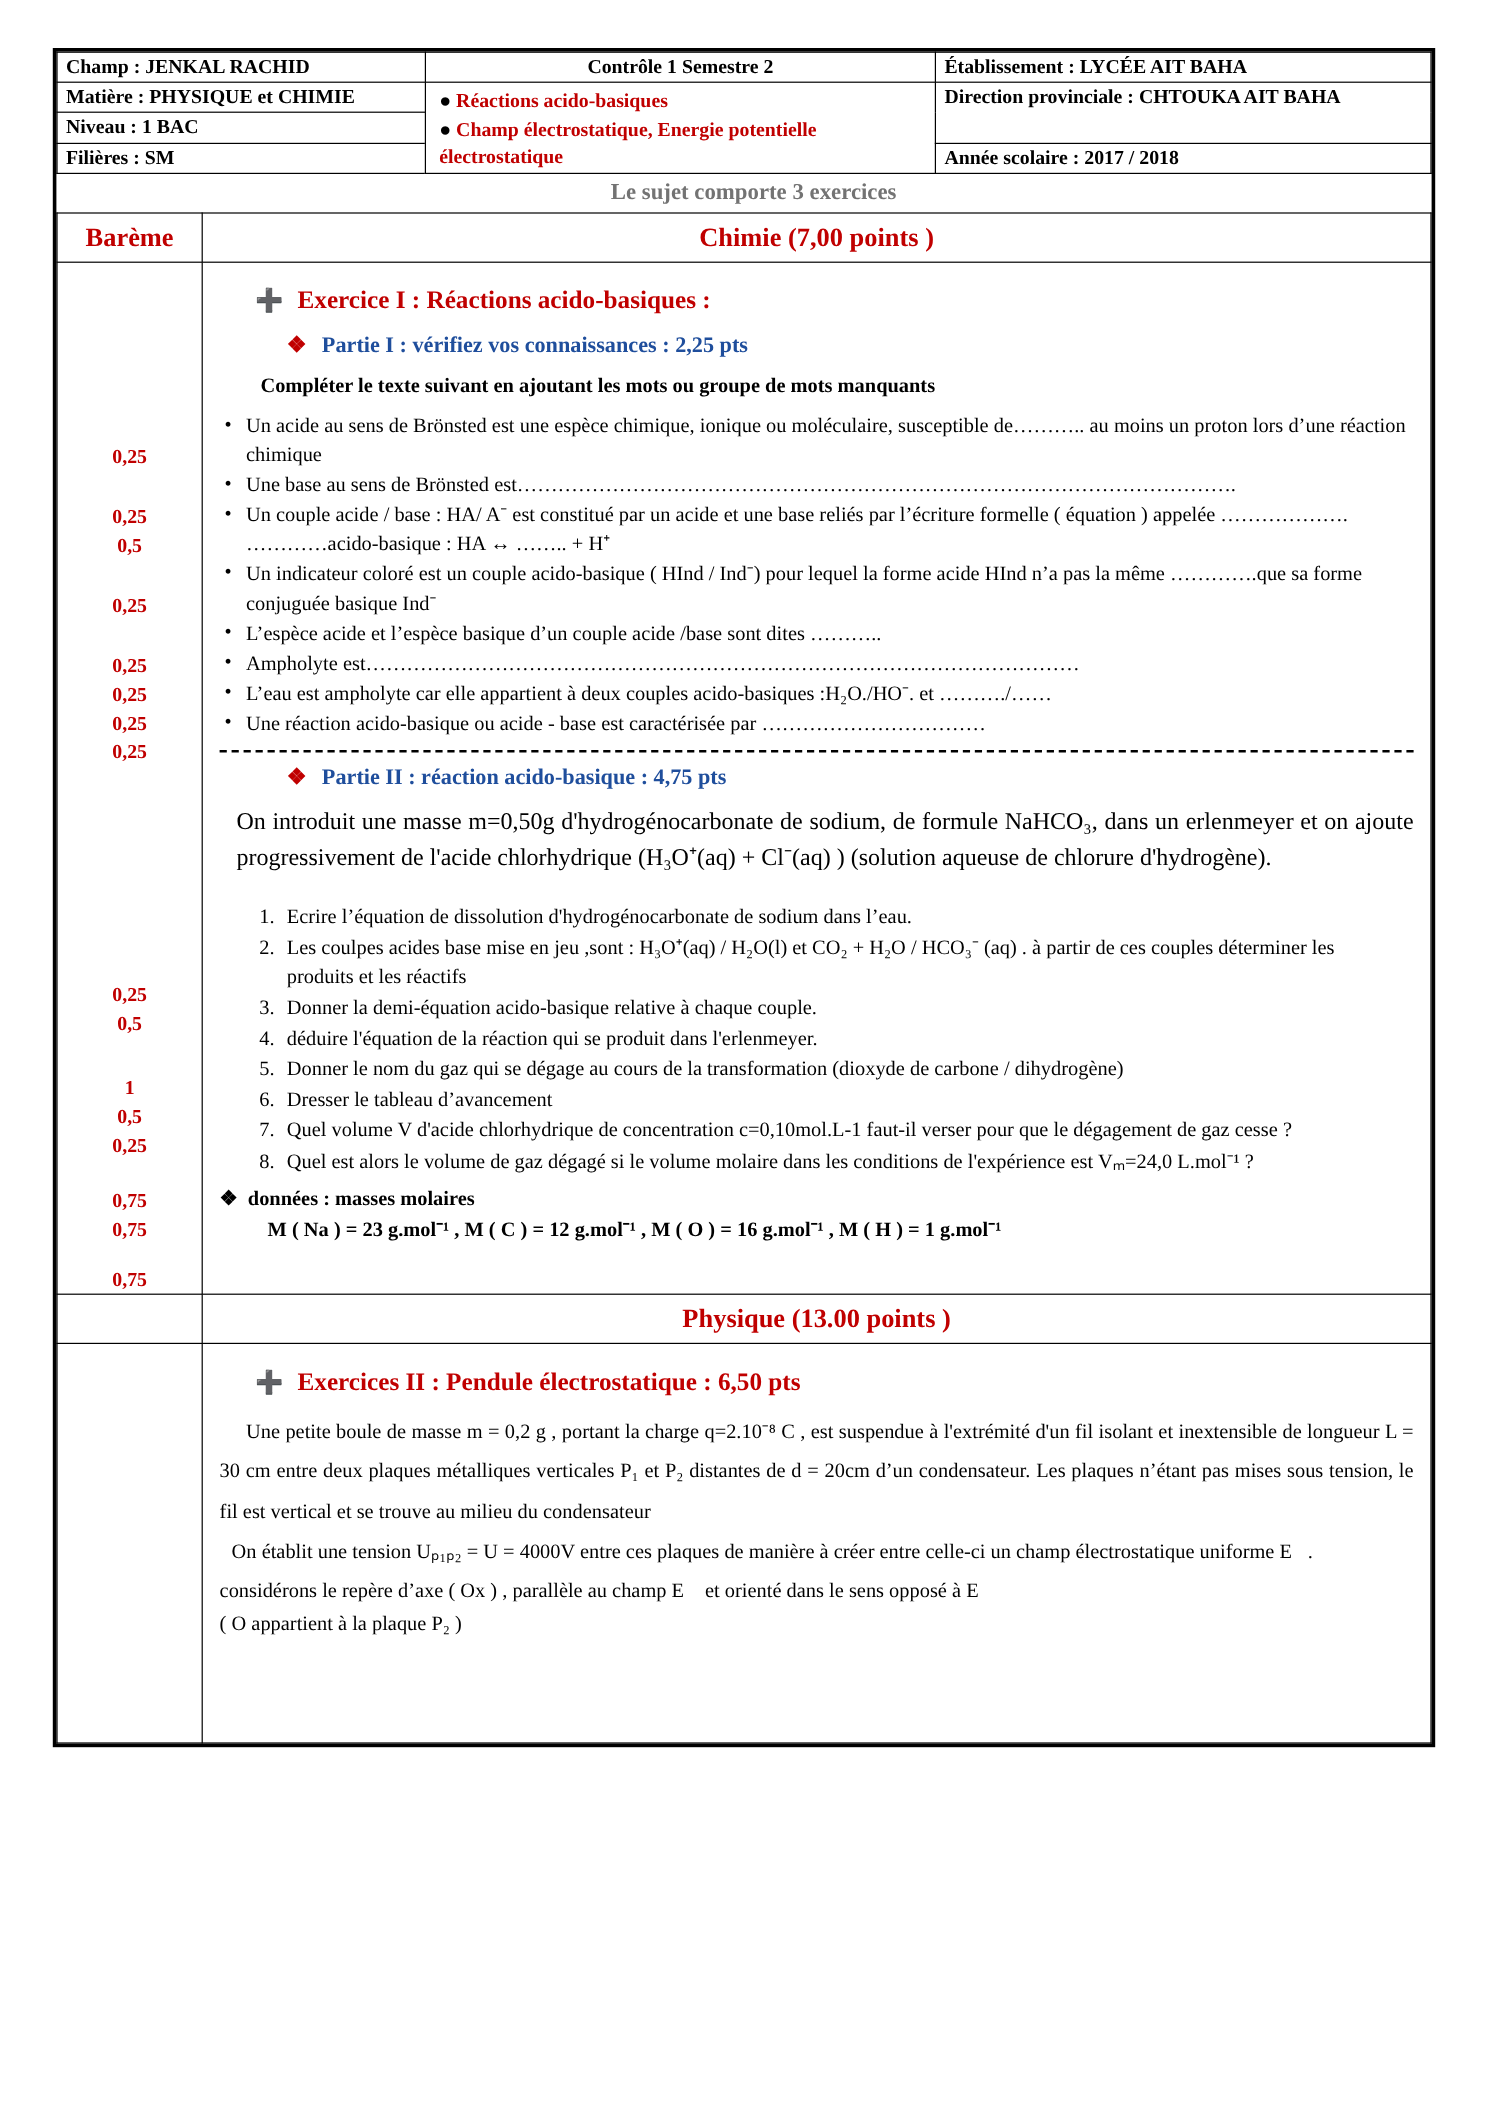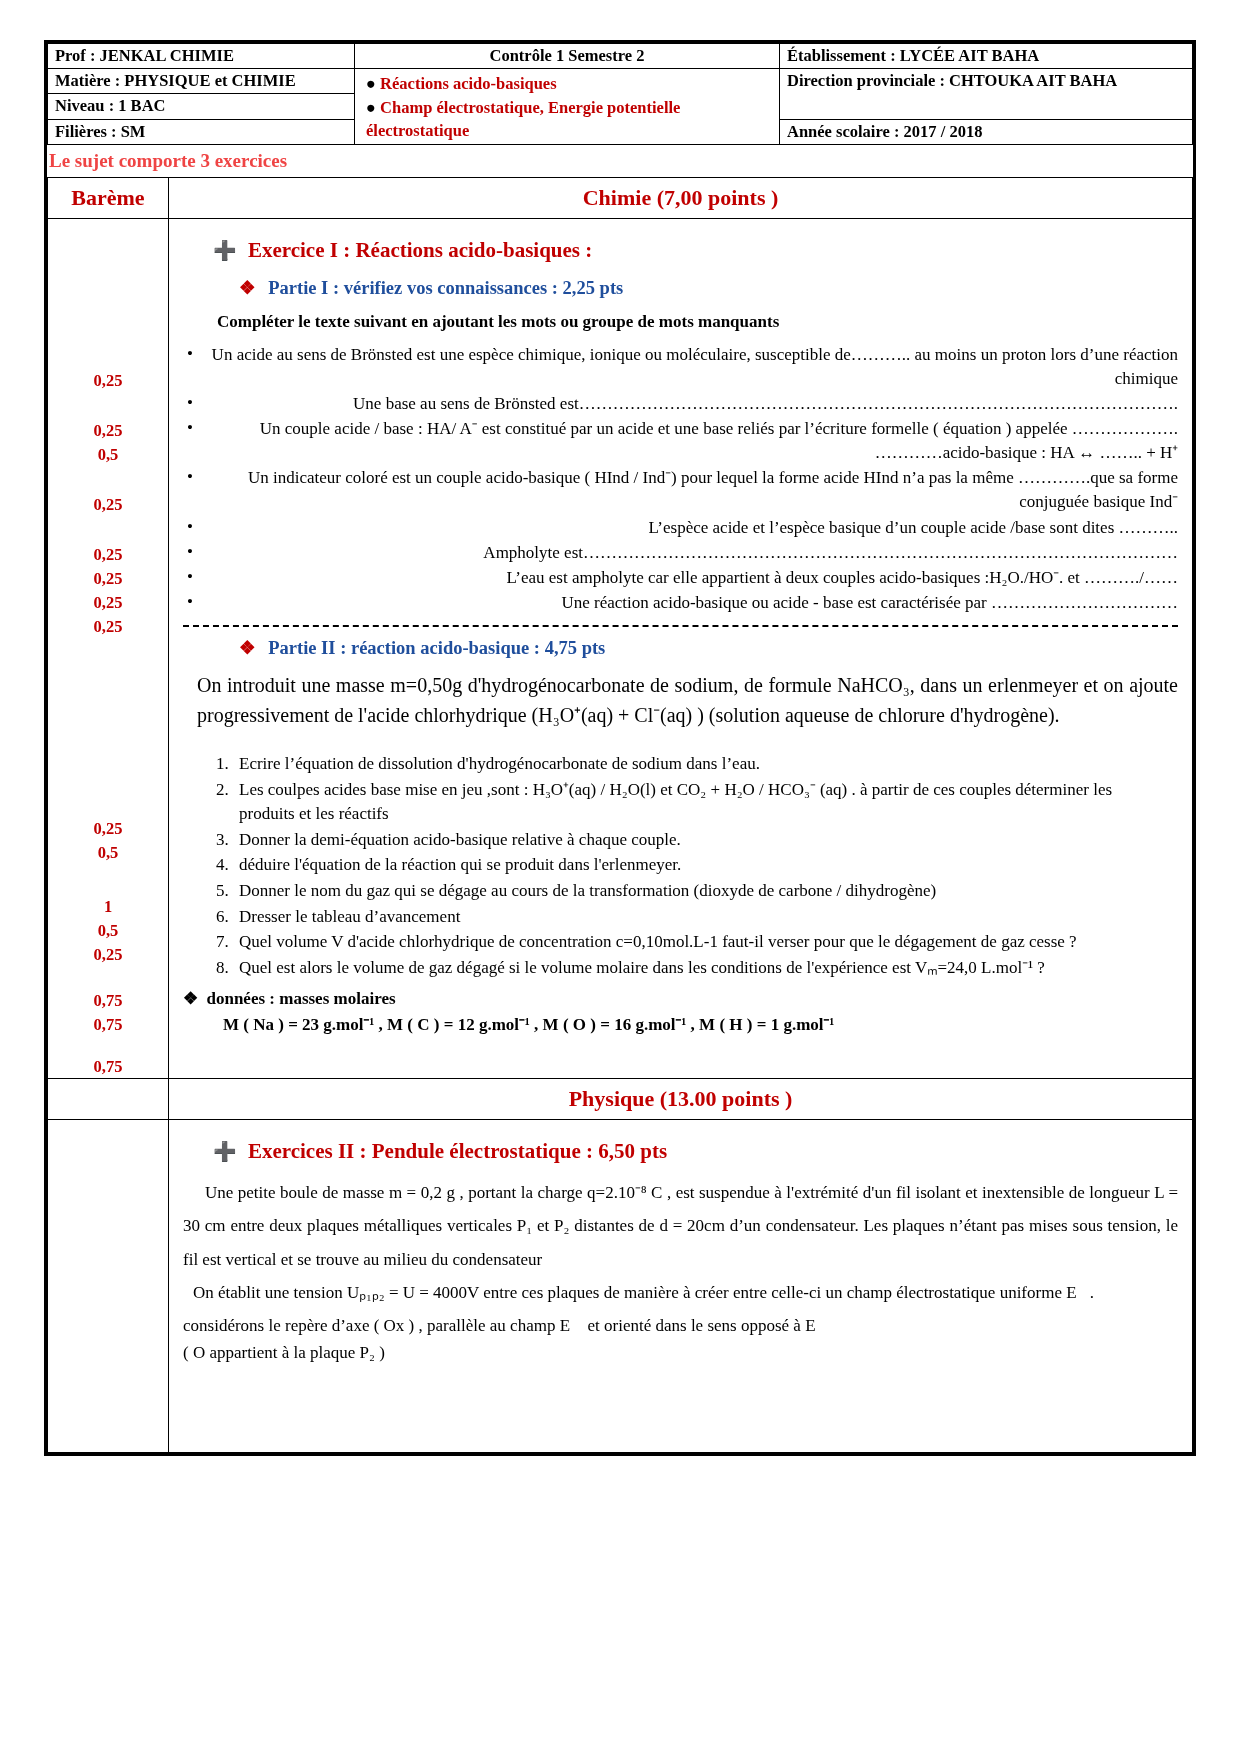--- a/index.html
+++ b/index.html
@@ -29,21 +29,21 @@
   .bareme-col{width:118px;text-align:center;}
   .bareme-head{color:#c00000;font-weight:bold;font-size:22px;padding:6px 0;text-align:center;}
   .subject-head{color:#c00000;font-weight:bold;font-size:22px;text-align:center;padding:6px 16px;}
   .pts{color:#c00000;font-weight:bold;font-size:16.5px;}
   .body-cell{padding:10px 14px 14px 14px;font-size:17px;line-height:1.45;}
   .ex-title{color:#c00000;font-weight:bold;font-size:21px;margin:6px 0 10px 30px;}
   .ex-title .plus{color:#e36c0a;font-size:19px;margin-right:6px;}
   .part-title{color:#1f4e9c;font-weight:bold;font-size:18.5px;margin:4px 0 8px 56px;}
   .part-title .dia{color:#c00000;margin-right:8px;}
   .instruction{font-weight:bold;font-size:17px;margin:6px 0 8px 34px;}
-  ul.blank{list-style:none;margin:0;padding:0;text-align:right;}
+  ul.blank{list-style:none;margin:0;padding:0;}
   ul.blank li{position:relative;padding-left:22px;margin:1px 0;font-size:17px;line-height:1.42;}
   ul.blank li:before{content:"\2022";position:absolute;left:4px;top:-1px;font-size:17px;}
   .dashed{border-top:2px dashed #000;margin:10px 0 8px 0;}
   ol.qs{margin:0;padding-left:34px;font-size:17px;line-height:1.45;}
   ol.qs li{margin:1px 16px;padding-left:6px;}
   .para{font-size:20px;line-height:1.5;text-align:justify;margin:4px 0 22px 0;}
   .donnees{font-weight:bold;font-size:17px;margin-top:6px;}
   .donnees .dia{color:#000;margin-right:4px;}
   .masses{font-weight:bold;font-size:17px;margin:2px 0 0 40px;}
   .phys-para{font-size:17px;line-height:1.95;text-align:justify;margin:0;}
@@ -55,21 +55,21 @@
 </head>
 <body>
 
 <div class="page">
 
   <div class="outer">
 
     <table class="hdr">
       <tbody>
           <tr>
-        <td class="c1">Prof : JENKAL CHIMIE</td>
+        <td class="c1">Champ : JENKAL RACHID</td>
         <td class="c2" rowspan="1">Contrôle 1  Semestre 2</td>
         <td class="c3">Établissement : LYCÉE AIT BAHA</td>
       </tr>
       <tr>
         <td class="c1">Matière : PHYSIQUE et CHIMIE</td>
         <td class="c2" rowspan="3" style="text-align:left;vertical-align:top;padding-top:4px;">
           <div class="bluelist">
             <span class="bullet">●</span>
             <span>Réactions acido-basiques</span>
           </div>
@@ -84,21 +84,21 @@
         <td class="c1">Niveau : 1 BAC</td>
       </tr>
       <tr>
         <td class="c1">Filières : SM</td>
         <td class="c3">Année scolaire : 2017 / 2018</td>
       </tr>
     </tbody>
       </table>
 
     <div style="border-top:none;">
-      <div style="text-align:left;color:#ef4444;font-weight:bold;font-size:19px;padding:5px 0 5px 2px;">Le sujet comporte 3 exercices</div>
+      <div style="text-align:center;color:#737373;font-weight:bold;font-size:19px;padding:5px 0 5px 16px;">Le sujet comporte 3 exercices</div>
     </div>
 
     <table class="sec">
       <tbody>
           <tr>
         <td class="bareme-col">
           <div class="bareme-head">Barème</div>
         </td>
         <td>
           <div class="subject-head">Chimie (7,00 points )</div>

